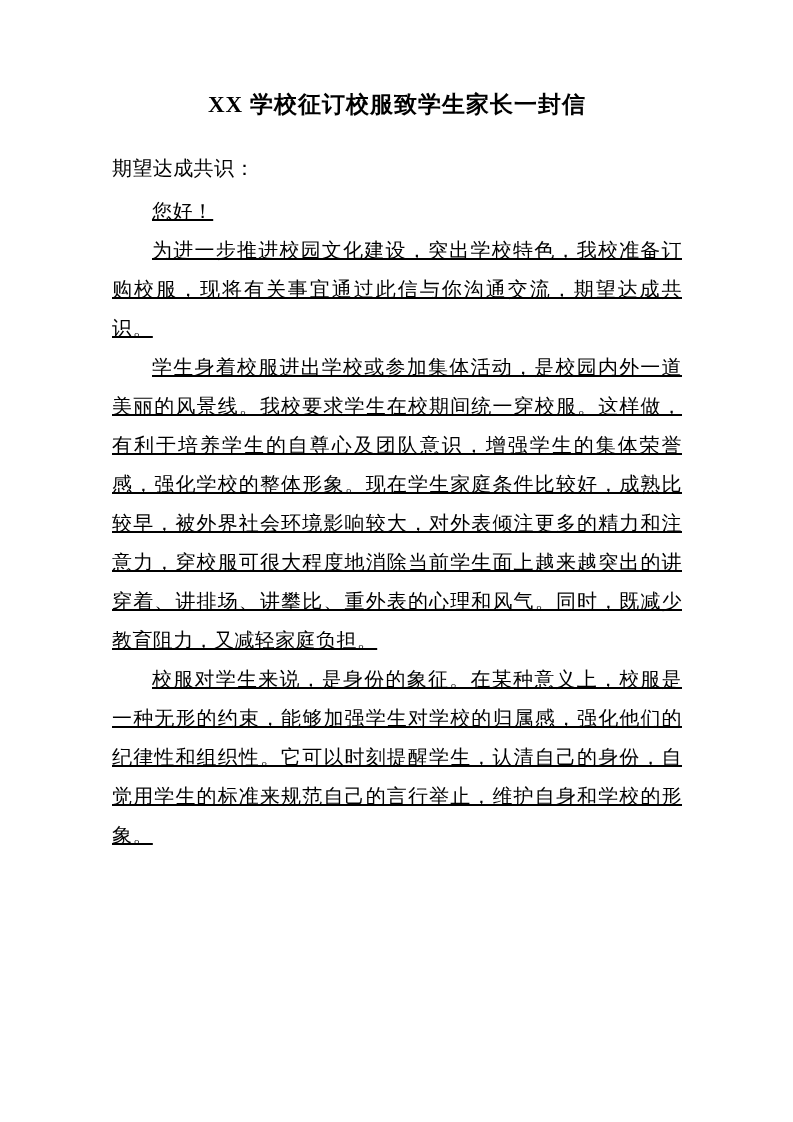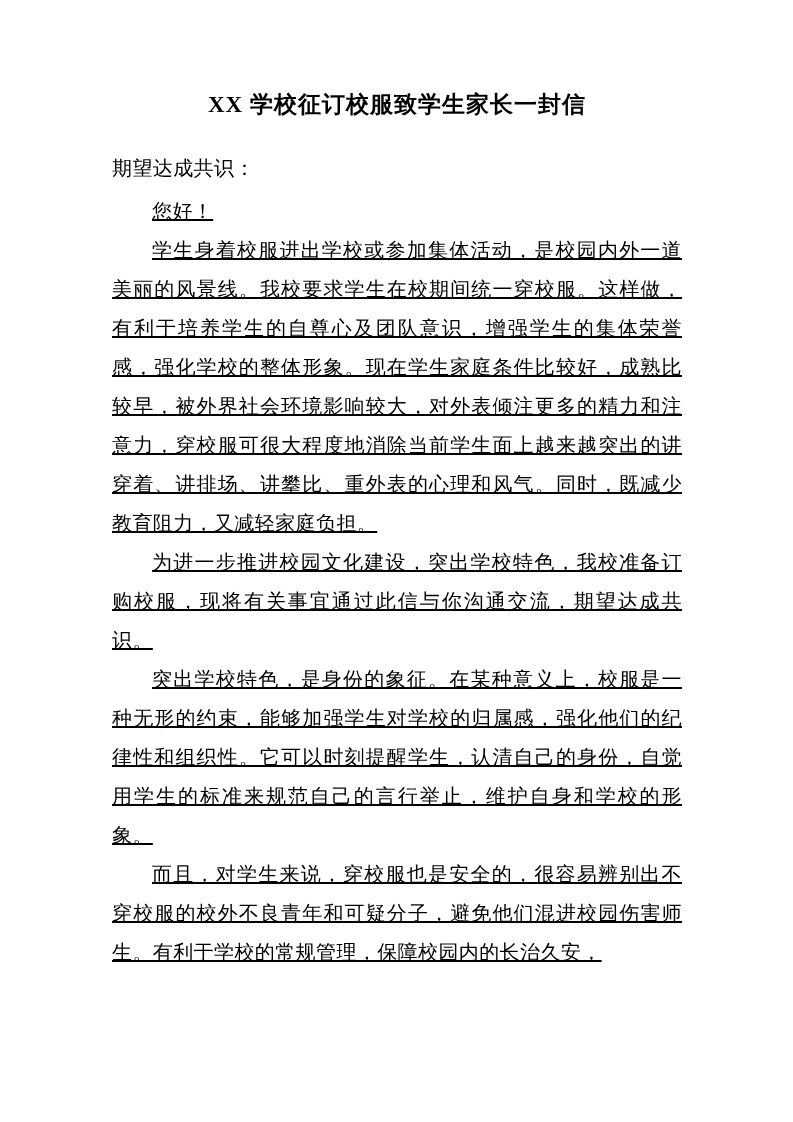--- a/index.html
+++ b/index.html
@@ -58,19 +58,18 @@
 <body>
 
 <div class="page">
   <div class="content">
 
     <h1 class="doc-title">XX 学校征订校服致学生家长一封信</h1>
 
     <p class="salutation">期望达成共识：</p>
 
     <p class="para">您好！</p>
+    <p class="para">为进一步推进校园文化建设，突出学校特色，我校准备订购校服，现将有关事宜通过此信与你沟通交流，期望达成共识。</p>
     <p class="para">学生身着校服进出学校或参加集体活动，是校园内外一道美丽的风景线。我校要求学生在校期间统一穿校服。这样做，有利于培养学生的自尊心及团队意识，增强学生的集体荣誉感，强化学校的整体形象。现在学生家庭条件比较好，成熟比较早，被外界社会环境影响较大，对外表倾注更多的精力和注意力，穿校服可很大程度地消除当前学生面上越来越突出的讲穿着、讲排场、讲攀比、重外表的心理和风气。同时，既减少教育阻力，又减轻家庭负担。</p>
-    <p class="para">为进一步推进校园文化建设，突出学校特色，我校准备订购校服，现将有关事宜通过此信与你沟通交流，期望达成共识。</p>
-    <p class="para">突出学校特色，是身份的象征。在某种意义上，校服是一种无形的约束，能够加强学生对学校的归属感，强化他们的纪律性和组织性。它可以时刻提醒学生，认清自己的身份，自觉用学生的标准来规范自己的言行举止，维护自身和学校的形象。</p>
-    <p class="para">而且，对学生来说，穿校服也是安全的，很容易辨别出不穿校服的校外不良青年和可疑分子，避免他们混进校园伤害师生。有利于学校的常规管理，保障校园内的长治久安，</p>
+    <p class="para">校服对学生来说，是身份的象征。在某种意义上，校服是一种无形的约束，能够加强学生对学校的归属感，强化他们的纪律性和组织性。它可以时刻提醒学生，认清自己的身份，自觉用学生的标准来规范自己的言行举止，维护自身和学校的形象。</p>
 
   </div>
 </div>
 
 </body></html>

